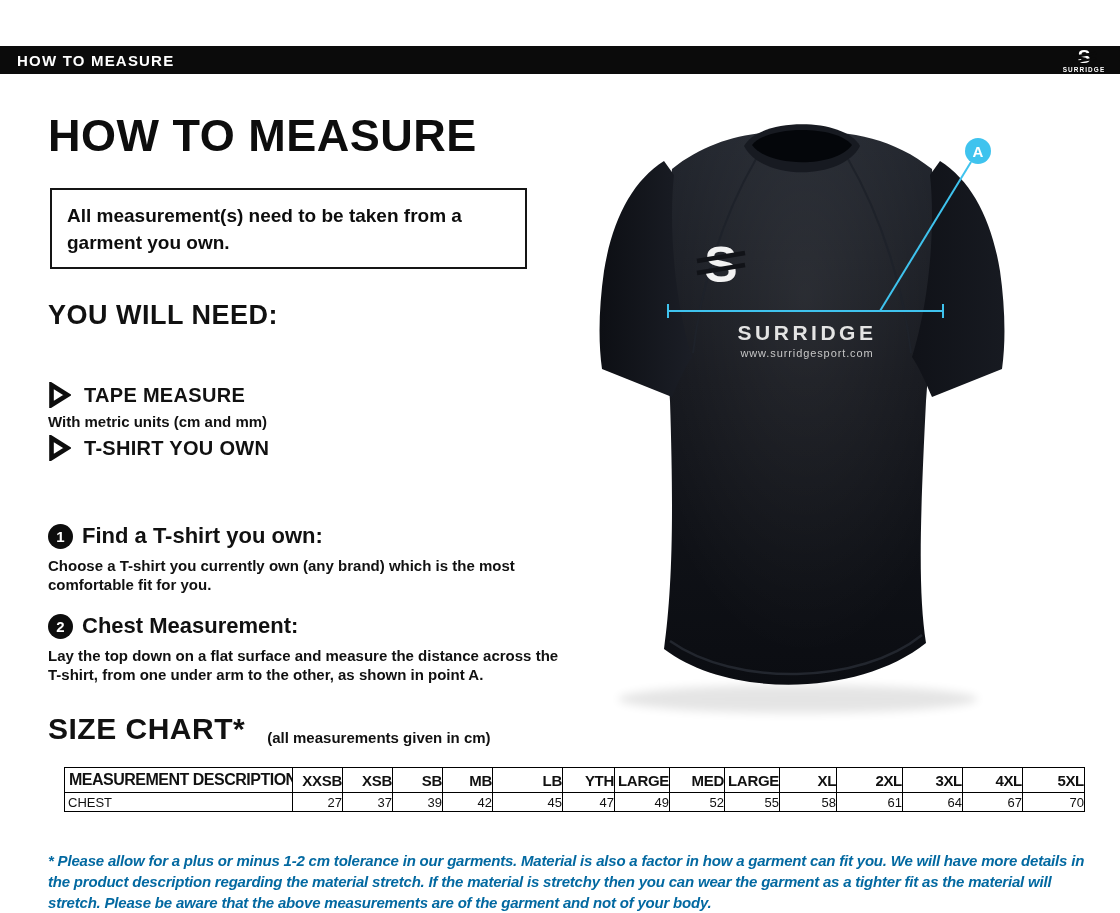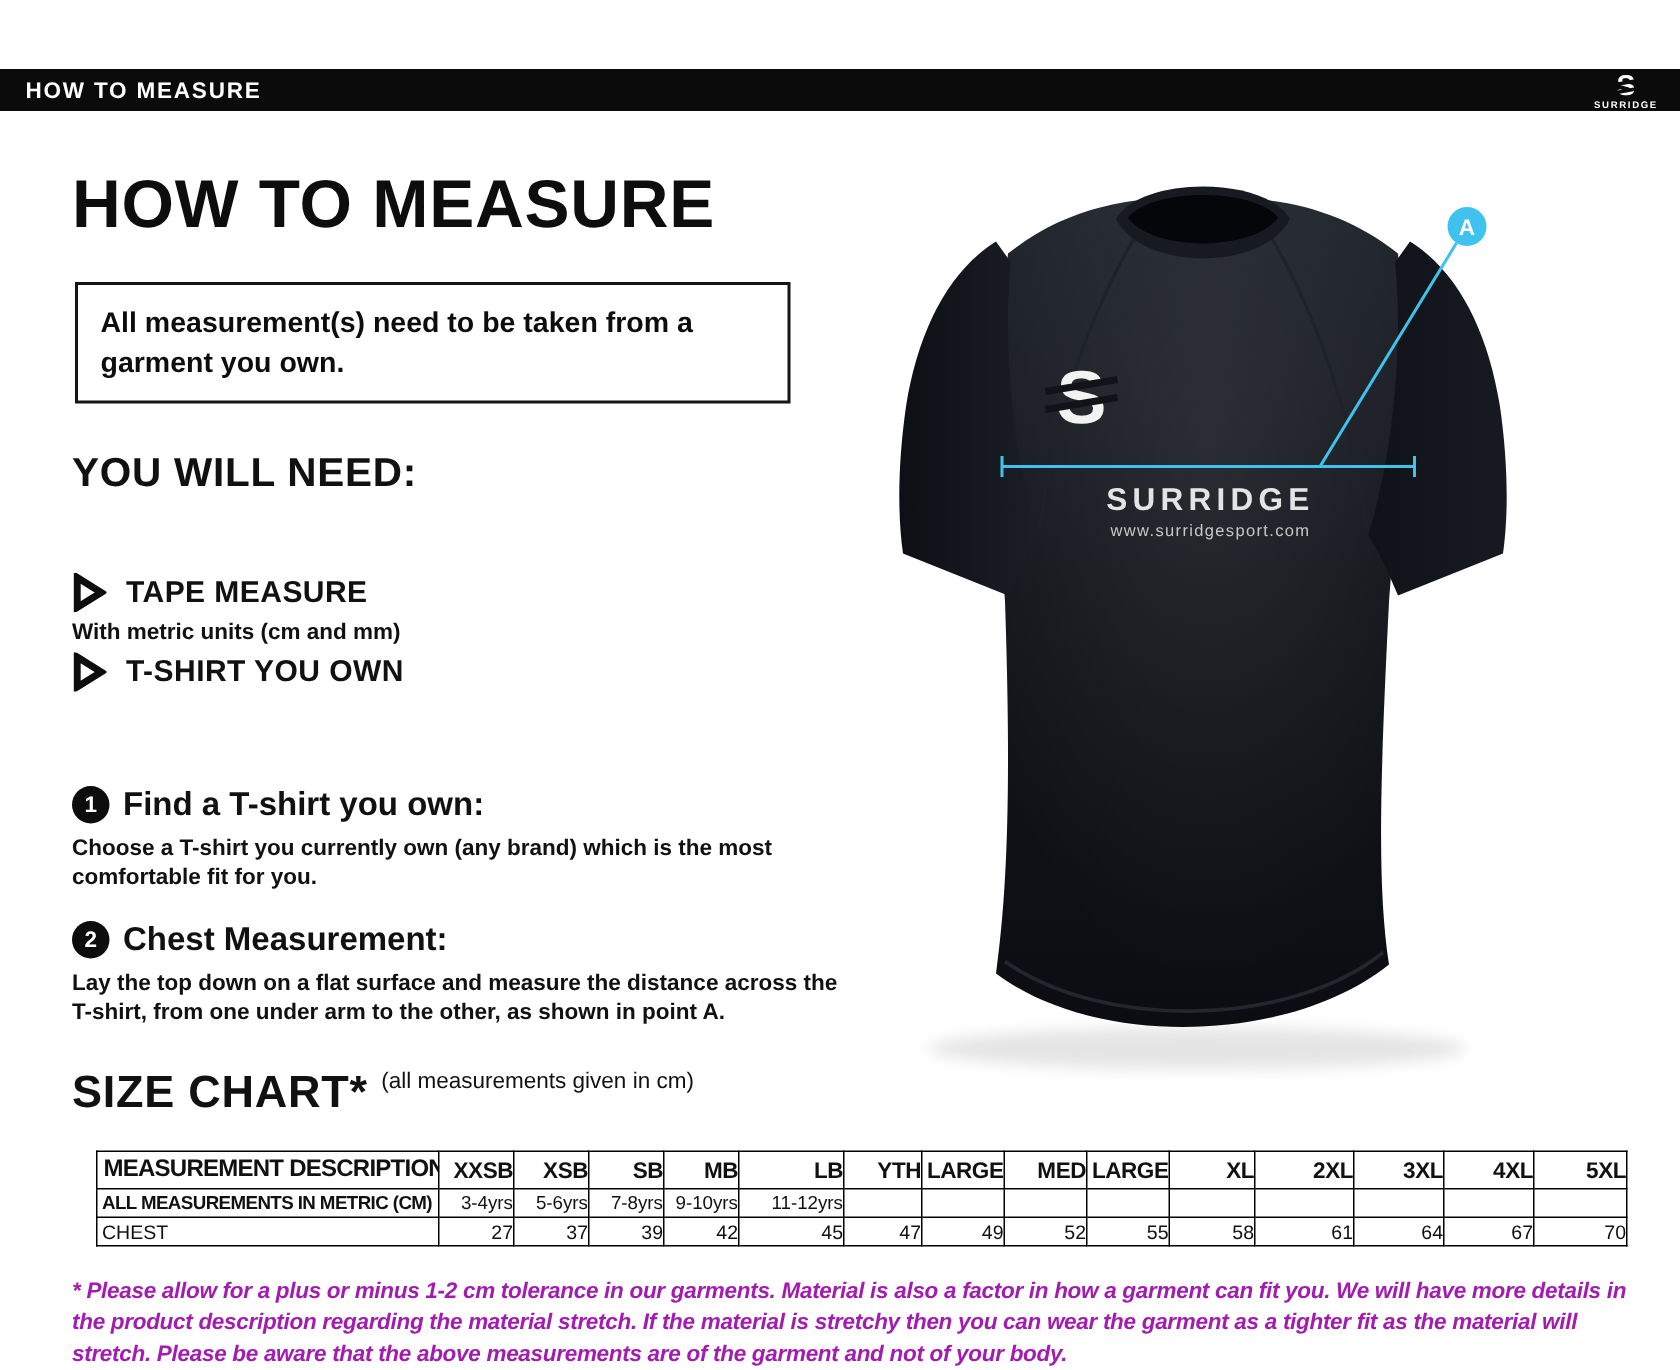--- a/index.html
+++ b/index.html
@@ -25,37 +25,37 @@
   .req-title { font-size:20px; font-weight:800; letter-spacing:0.3px; }
   .req-desc { margin-top:5px; font-size:15px; font-weight:700; }
 
   .step { position:absolute; left:48px; }
   .step-head { display:flex; align-items:center; gap:9px; }
   .step-badge { width:25px; height:25px; border-radius:50%; background:#0d0d0d; color:#fff;
                 display:flex; align-items:center; justify-content:center; font-size:15px; font-weight:800; }
   .step-title { font-size:22px; font-weight:800; }
   .step-desc { margin-top:7px; font-size:15px; font-weight:700; line-height:19px; width:520px; }
 
-  .chart-heading-row { position:absolute; left:48px; top:666px; display:flex; align-items:flex-start; gap:9px; }
+  .chart-heading-row { position:absolute; left:48px; top:666px; display:flex; align-items:flex-end; gap:22px; }
   .chart-heading { font-size:30px; font-weight:900; letter-spacing:0.5px; }
-  .chart-subheading { font-size:15px; font-weight:400; }
+  .chart-subheading { font-size:15px; font-weight:700; }
 
   
   .size-table { position:absolute; left:64px; top:721px; border-collapse:collapse; table-layout:fixed; width:1020px; }
   .size-table th, .size-table td { border:1.5px solid #000; text-align:right; vertical-align:middle; overflow:hidden; white-space:nowrap; }
   .size-table thead th { height:25px; font-size:15px; font-weight:700; letter-spacing:-0.3px; }
   .size-table thead th.first { text-align:left; padding-left:4px; font-size:16px; letter-spacing:-0.5px; }
   .size-table td { height:19px; font-size:13px; }
   .size-table td.rowlabel { text-align:left; padding-left:3px; }
   .size-table tr.metric td.rowlabel { font-size:12.5px; font-weight:700; letter-spacing:-0.4px; }
   .size-table tr.metric td { font-size:12.5px; }
   .size-table tr.chest td.rowlabel { font-weight:400; }
 
   .footnote { position:absolute; left:48px; top:804px; width:1050px; font-size:15px; font-style:italic;
-              font-weight:700; line-height:21px; letter-spacing:-0.2px; color:#a21caf; }
+              font-weight:700; line-height:21px; letter-spacing:-0.2px; color:#0369a1; }
 
   
   .shirt-wrap { position:absolute; left:560px; top:55px; width:520px; height:625px; }
 
   .tri-icon { flex:0 0 auto; }
 </style>
 </head>
 <body>
 
 <div class="screen">
@@ -151,37 +151,20 @@
         <th>MED</th>
         <th>LARGE</th>
         <th>XL</th>
         <th>2XL</th>
         <th>3XL</th>
         <th>4XL</th>
         <th>5XL</th>
       </tr>
     </thead>
     <tbody>
-      <tr class="metric">
-        <td class="rowlabel">ALL MEASUREMENTS IN METRIC (CM)</td>
-        <td>3-4yrs</td>
-        <td>5-6yrs</td>
-        <td>7-8yrs</td>
-        <td>9-10yrs</td>
-        <td>11-12yrs</td>
-        <td></td>
-        <td></td>
-        <td></td>
-        <td></td>
-        <td></td>
-        <td></td>
-        <td></td>
-        <td></td>
-        <td></td>
-      </tr>
       <tr class="chest">
         <td class="rowlabel">CHEST</td>
         <td>27</td>
         <td>37</td>
         <td>39</td>
         <td>42</td>
         <td>45</td>
         <td>47</td>
         <td>49</td>
         <td>52</td>

